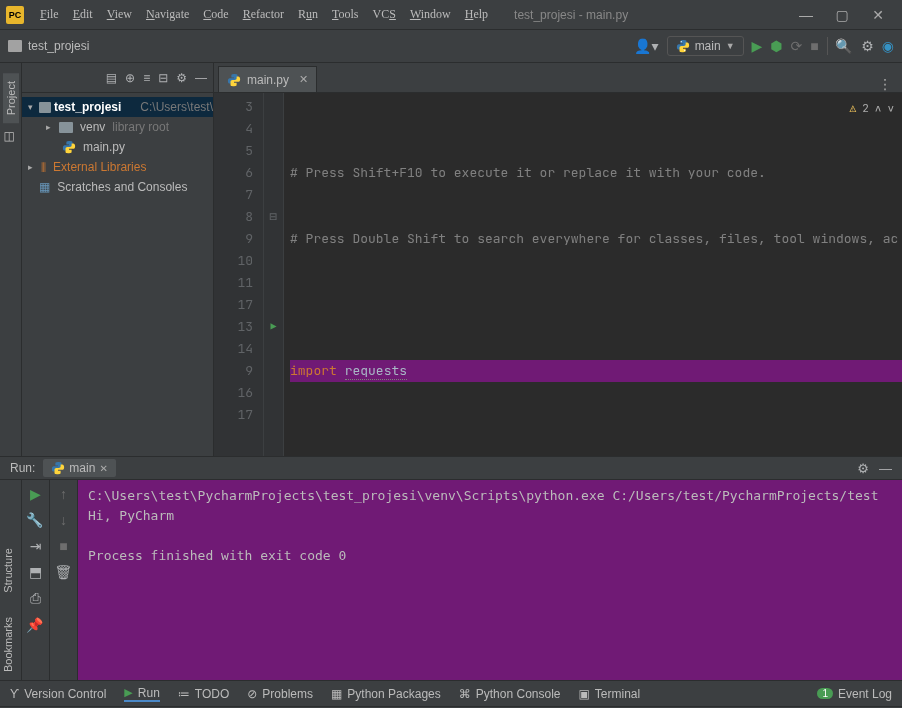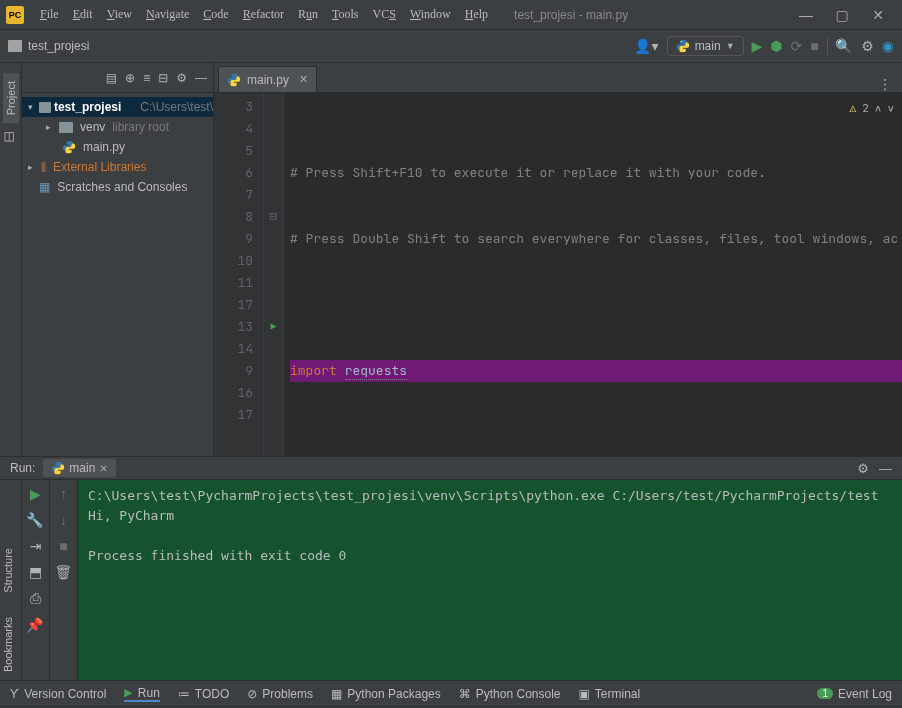--- a/index.html
+++ b/index.html
@@ -79,21 +79,21 @@
 .gutter-extra .play-gutter { color:#499c54; font-size:10px; }
 .code { flex:1; padding:3px 0 3px 6px; line-height:22px; white-space:pre; color:#a9b7c6; position:relative; overflow-x:hidden;}
 .code-line { height:22px; }
 .code-line.hl { background:#701a75; }
 .cm { color:#808080; }
 .kw { color:#cc7832; }
 .squiggle { border-bottom:1px dotted #808080; }
 .inspection { position:absolute; right:8px; top:4px; color:#aaa; font-size:11px; display:flex; align-items:center; gap:6px; }
 .warn-tri { color:#f2c55c; }
 
-.run-panel { border-top:1px solid #2b2d2e; display:flex; flex-direction:column; height:224px; background:#14532d; }
+.run-panel { border-top:1px solid #2b2d2e; display:flex; flex-direction:column; height:224px; background:#701a75; }
 .run-header { height:26px; background:#3c3f41; border-bottom:1px solid #2b2d2e; display:flex; align-items:center; padding:0 10px; gap:8px; }
 .run-header-label { color:#bbb; }
 .run-tab { background:#4e5254; padding:2px 8px; display:flex; align-items:center; gap:4px; border-radius:2px;}
 .run-header .right { margin-left:auto; display:flex; gap:10px; color:#afb1b3; font-size:13px; }
 .run-body { flex:1; display:flex; }
 .run-left-tools { width:22px; background:#3c3f41; border-right:1px solid #2b2d2e; padding-top:60px;}
 .run-left-tools2 { width:28px; background:#3c3f41; display:flex; flex-direction:column; align-items:center; padding-top:6px; gap:10px; border-right:1px solid #2b2d2e;}
 .run-left-tools3 { width:28px; background:#3c3f41; display:flex; flex-direction:column; align-items:center; padding-top:6px; gap:10px; border-right:1px solid #2b2d2e;}
 .run-output { flex:1; padding:6px 10px; font-family:Consolas,monospace; font-size:13px; color:#bbbbbb; white-space:pre; line-height:20px; overflow:hidden;}
 

